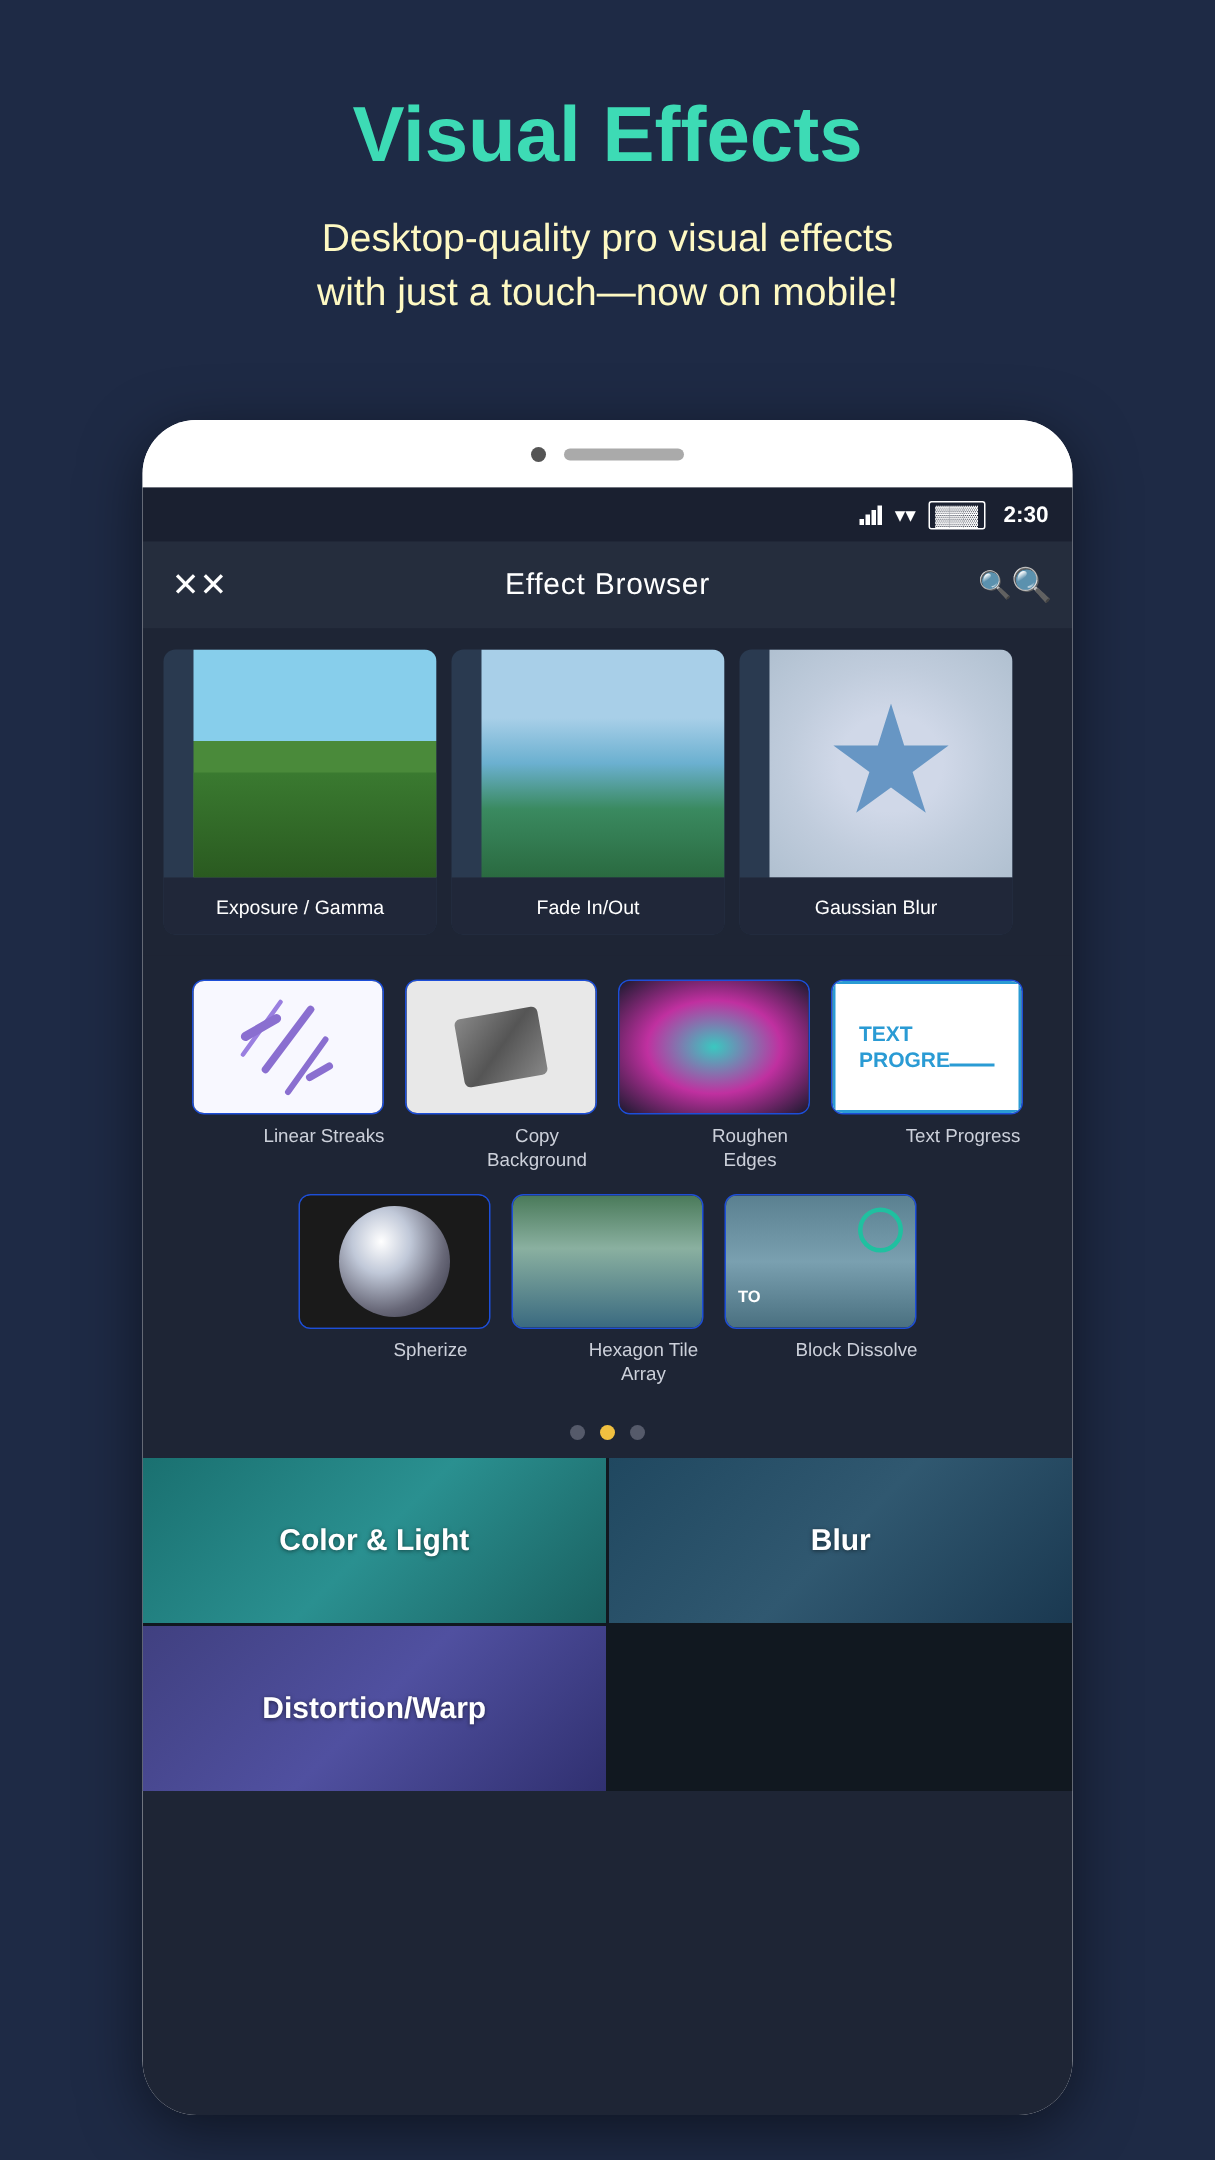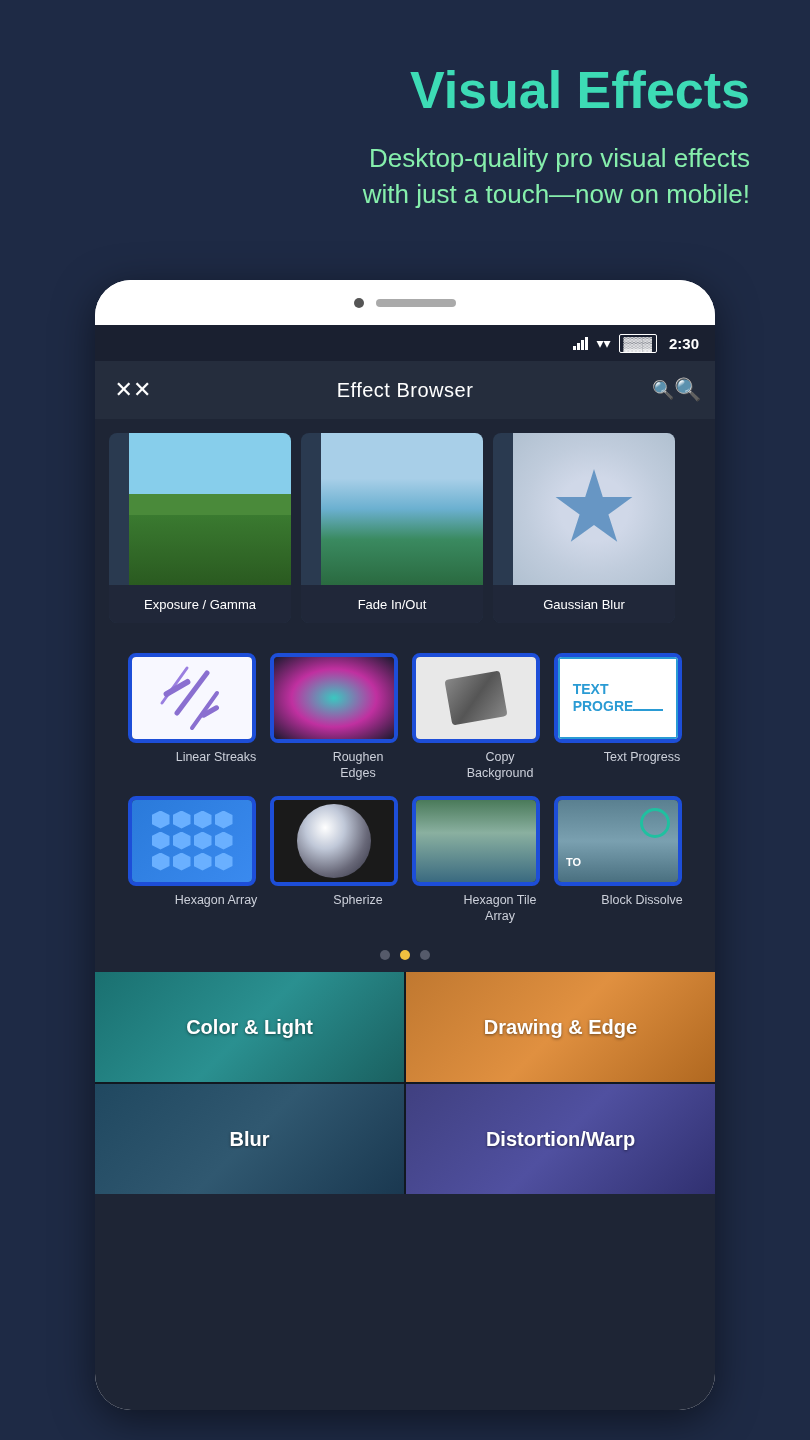--- a/index.html
+++ b/index.html
@@ -7,32 +7,32 @@
       width: 810px;
       height: 1440px;
       background-color: #1e2a45;
       font-family: 'Arial', sans-serif;
       overflow: hidden;
       position: relative;
     }
 
     
     .header {
-      text-align: right;
+      text-align: center;
       padding: 60px 60px 40px;
     }
     .header-title {
       font-size: 52px;
       font-weight: bold;
       color: #3ddbb5;
       margin-bottom: 20px;
     }
     .header-subtitle {
       font-size: 26px;
-      color: #86efac;
+      color: #fef9c3;
       line-height: 1.4;
     }
 
     
     .phone-mockup {
       position: absolute;
       top: 280px;
       left: 95px;
       width: 620px;
       height: 1130px;
@@ -199,21 +199,21 @@
       display: flex;
       flex-direction: column;
       align-items: center;
       gap: 6px;
     }
     .effect-thumb {
       width: 128px;
       height: 90px;
       border-radius: 8px;
       overflow: hidden;
-      border: 4px solid #1d4ed8;
+      border: 1px solid #1d4ed8;
     }
     .effect-name {
       color: #ccd0da;
       font-size: 12.5px;
       text-align: center;
       line-height: 1.3;
       padding-left: 48px;
     }
 
     
@@ -471,67 +471,46 @@
                 <line x1="40" y1="70" x2="65" y2="35" stroke="#8a6fd0" stroke-width="4" stroke-linecap="round"></line>
                 <line x1="10" y1="45" x2="35" y2="10" stroke="#9a7fe0" stroke-width="3" stroke-linecap="round"></line>
               </svg>
             </div>
           </div>
           <div class="effect-name">Linear Streaks</div>
         </div>
 
         <div class="effect-item">
           <div class="effect-thumb">
-            <div class="thumb-roughen"></div>
-          </div>
-          <div class="effect-name">Roughen Edges</div>
-        </div>
-
-        <div class="effect-item">
-          <div class="effect-thumb">
             <div class="thumb-copy">
               <div class="copy-shape"></div>
             </div>
           </div>
           <div class="effect-name">Copy Background</div>
         </div>
 
         <div class="effect-item">
           <div class="effect-thumb">
+            <div class="thumb-roughen"></div>
+          </div>
+          <div class="effect-name">Roughen Edges</div>
+        </div>
+
+        <div class="effect-item">
+          <div class="effect-thumb">
             <div class="thumb-text">
               <div class="text-prog-label">TEXT<br>PROGRE<span style="border-bottom:2px solid #2a9bd4; display:inline-block; width:30px;"></span></div>
             </div>
           </div>
           <div class="effect-name">Text Progress</div>
         </div>
       </div>
 
       <div class="effect-row">
 
-        <div class="effect-item">
-          <div class="effect-thumb">
-            <div class="thumb-hexarray">
-              <div class="hex-grid">
-                <div class="hex"></div>
-                <div class="hex"></div>
-                <div class="hex"></div>
-                <div class="hex"></div>
-                <div class="hex"></div>
-                <div class="hex"></div>
-                <div class="hex"></div>
-                <div class="hex"></div>
-                <div class="hex"></div>
-                <div class="hex"></div>
-                <div class="hex"></div>
-                <div class="hex"></div>
-              </div>
-            </div>
-          </div>
-          <div class="effect-name">Hexagon Array</div>
-        </div>
 
         <div class="effect-item">
           <div class="effect-thumb">
             <div style="width:100%;height:100%;background:#1a1a1a;display:flex;align-items:center;justify-content:center;">
               <div style="width:74px;height:74px;border-radius:50%;background:radial-gradient(ellipse at 38% 32%, #ffffff 0%, #c0c8d8 30%, #686878 65%, #282838 100%);"></div>
             </div>
           </div>
           <div class="effect-name">Spherize</div>
         </div>
 
@@ -557,23 +536,20 @@
     <div class="pagination">
       <div class="page-dot" style="background:#555a6a;"></div>
       <div class="page-dot" style="background:#f0c040;"></div>
       <div class="page-dot" style="background:#555a6a;"></div>
     </div>
 
     <div class="category-grid">
       <div class="category-item cat-color-light">
         <span class="category-label">Color &amp; Light</span>
       </div>
-      <div class="category-item cat-drawing">
-        <span class="category-label">Drawing &amp; Edge</span>
-      </div>
       <div class="category-item cat-blur">
         <span class="category-label">Blur</span>
       </div>
       <div class="category-item cat-distortion">
         <span class="category-label">Distortion/Warp</span>
       </div>
     </div>
   </div>
 </div>
 

